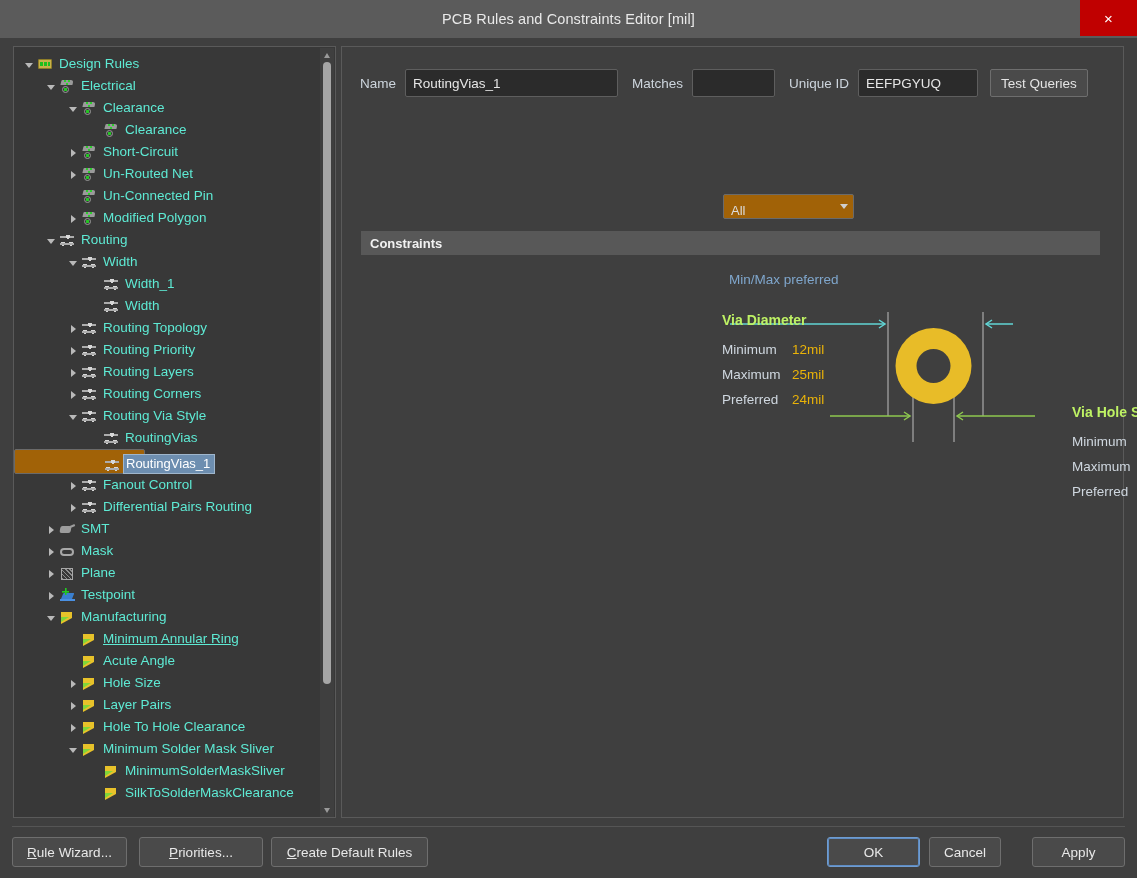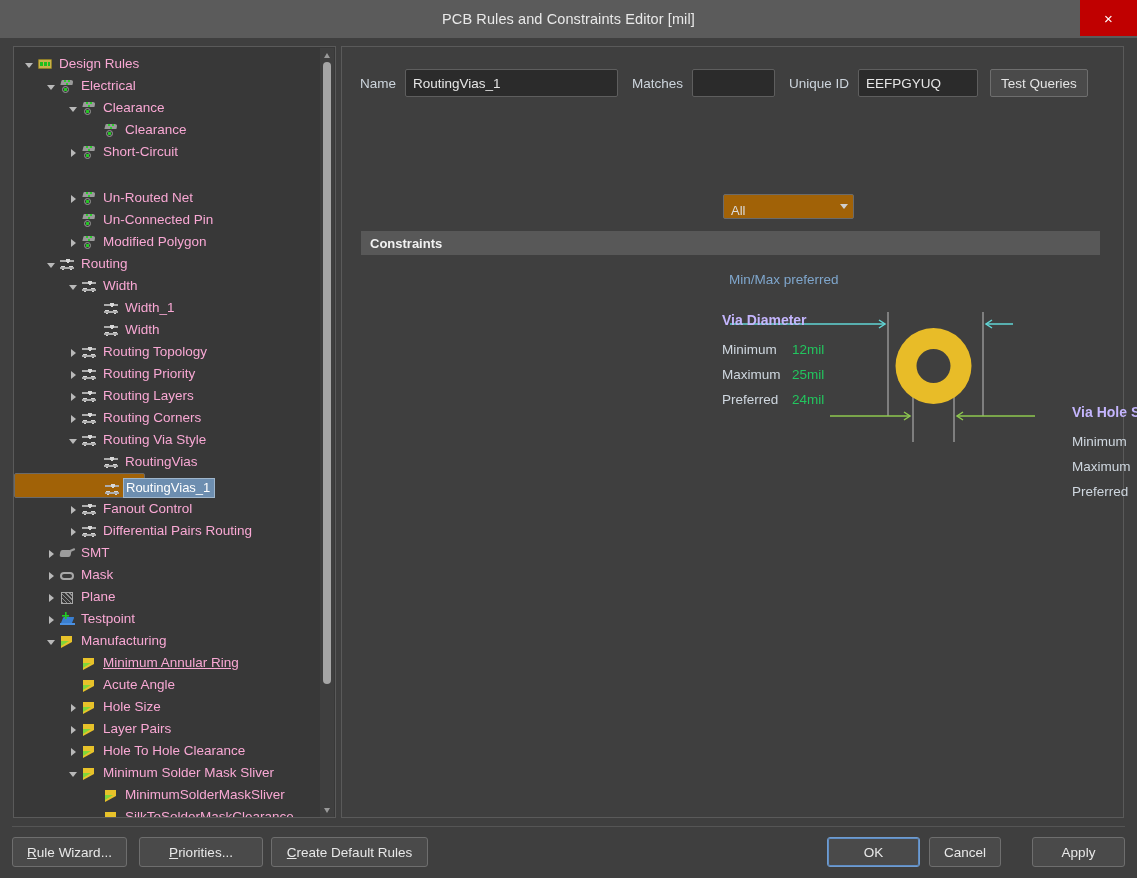--- a/index.html
+++ b/index.html
@@ -31,21 +31,21 @@
 
   
   .treepanel{
     position:absolute;left:13px;top:46px;width:323px;height:772px;
     background:#383838;border:1px solid #5a5a5a;box-sizing:border-box;
     overflow:hidden;
   }
   .treeinner{position:absolute;left:0;top:6px;width:308px;}
   .trow{
     position:relative;height:22px;display:flex;align-items:center;
-    font-size:13.5px;color:#f9a8d4;white-space:nowrap;cursor:default;
+    font-size:13.5px;color:#5eead4;white-space:nowrap;cursor:default;
   }
   .trow.sel .lbl{background:#6d8eb0;color:#ffffff;outline:1px solid #9fb6cc;padding:1px 4px 2px 2px;}
   .trow .lbl{padding:1px 4px 2px 2px;}
   .arrow{
     width:11px;height:11px;margin-right:2px;flex:0 0 auto;position:relative;
   }
   .arrow.closed::after{
     content:"";position:absolute;left:3px;top:2px;
     border-left:5px solid #b9b9b9;border-top:4px solid transparent;border-bottom:4px solid transparent;
   }
@@ -192,24 +192,24 @@
 
   .minmax{
     position:absolute;left:387px;top:225px;font-size:13.5px;color:#7fa6cc;cursor:pointer;
   }
 
   
   .diagram{position:absolute;left:360px;top:255px;width:760px;height:220px;}
 
   .vdlabels{position:absolute;left:20px;top:10px;width:180px;}
   .vhlabels{position:absolute;left:370px;top:102px;width:200px;}
-  .blocktitle{font-size:14px;font-weight:bold;color:#c4b5fd;margin-bottom:9px;}
+  .blocktitle{font-size:14px;font-weight:bold;color:#bef264;margin-bottom:9px;}
   .parow{display:flex;height:25px;align-items:center;font-size:13.5px;}
   .parow .k{color:#cfd7df;width:70px;}
-  .parow .v{color:#22c55e;}
+  .parow .v{color:#eab308;}
   .vhlabels .parow .k{width:72px;}
 
   
   .botline{position:absolute;left:12px;top:826px;width:1113px;height:1px;background:#555;}
   .bbtn{
     position:absolute;height:30px;background:#4a4a4a;border:1px solid #6e6e6e;
     color:#e8e8e8;font-size:13.5px;font-family:"Liberation Sans", sans-serif;
     border-radius:3px;cursor:pointer;box-sizing:border-box;
     display:flex;align-items:center;justify-content:center;
   }
@@ -254,21 +254,21 @@
           </span>
           <span class="lbl">Clearance</span>
         </div>
         <div class="trow" style="padding-left: 54px;">
           <span class="arrow closed"></span>
           <span class="ico elec">
             <span class="dots"></span>
           </span>
           <span class="lbl">Short-Circuit</span>
         </div>
-        <div class="trow" style="padding-left: 54px; margin-top: 24px;">
+        <div class="trow" style="padding-left: 54px;">
           <span class="arrow closed"></span>
           <span class="ico elec">
             <span class="dots"></span>
           </span>
           <span class="lbl">Un-Routed Net</span>
         </div>
         <div class="trow" style="padding-left: 54px;">
           <span class="arrow none"></span>
           <span class="ico elec">
             <span class="dots"></span>

